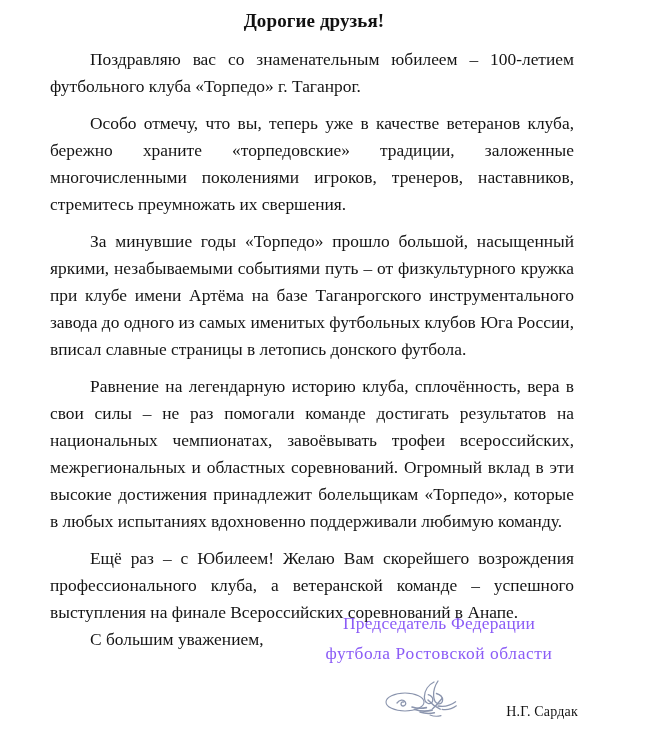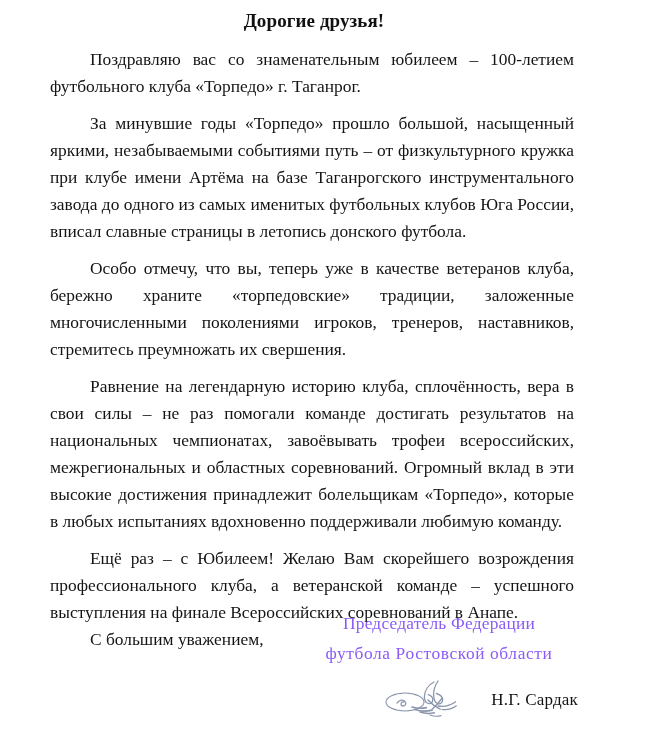--- a/index.html
+++ b/index.html
@@ -92,39 +92,39 @@
   .signature-mark {
     position: absolute;
     left: 82px;
     top: 0px;
     width: 92px;
     height: 46px;
   }
   .signer-name {
     position: absolute;
     right: 0px;
-    top: 12px;
-    font-size: 17px;
+    top: 24px;
+    font-size: 14px;
     line-height: 24px;
     color: #141414;
     white-space: nowrap;
     letter-spacing: 0.2px;
   }
 </style>
 </head>
 <body>
 
 <div class="page">
 
   <div class="doc-title">Дорогие друзья!</div>
 
   <div class="body-block">
     <p class="para">Поздравляю вас со знаменательным юбилеем – 100-летием футбольного клуба «Торпедо» г. Таганрог.</p>
+    <p class="para">Особо отмечу, что вы, теперь уже в качестве ветеранов клуба, бережно храните «торпедовские» традиции, заложенные многочисленными поколениями игроков, тренеров, наставников, стремитесь преумножать их свершения.</p>
     <p class="para">За минувшие годы «Торпедо» прошло большой, насыщенный яркими, незабываемыми событиями путь – от физкультурного кружка при клубе имени Артёма на базе Таганрогского инструментального завода до одного из самых именитых футбольных клубов Юга России, вписал славные страницы в летопись донского футбола.</p>
-    <p class="para">Особо отмечу, что вы, теперь уже в качестве ветеранов клуба, бережно храните «торпедовские» традиции, заложенные многочисленными поколениями игроков, тренеров, наставников, стремитесь преумножать их свершения.</p>
     <p class="para">Равнение на легендарную историю клуба, сплочённость, вера в свои силы – не раз помогали команде достигать результатов на национальных чемпионатах, завоёвывать трофеи всероссийских, межрегиональных и областных соревнований. Огромный вклад в эти высокие достижения принадлежит болельщикам «Торпедо», которые в любых испытаниях вдохновенно поддерживали любимую команду.</p>
     <p class="para">Ещё раз – с Юбилеем! Желаю Вам скорейшего возрождения профессионального клуба, а ветеранской команде – успешного выступления на финале Всероссийских соревнований в Анапе.</p>
   </div>
 
   <div class="closing">С большим уважением,</div>
 
   <div class="sign-block">
     <div class="sign-line-1">Председатель Федерации</div>
     <div class="sign-line-2">футбола Ростовской области</div>
   </div>

